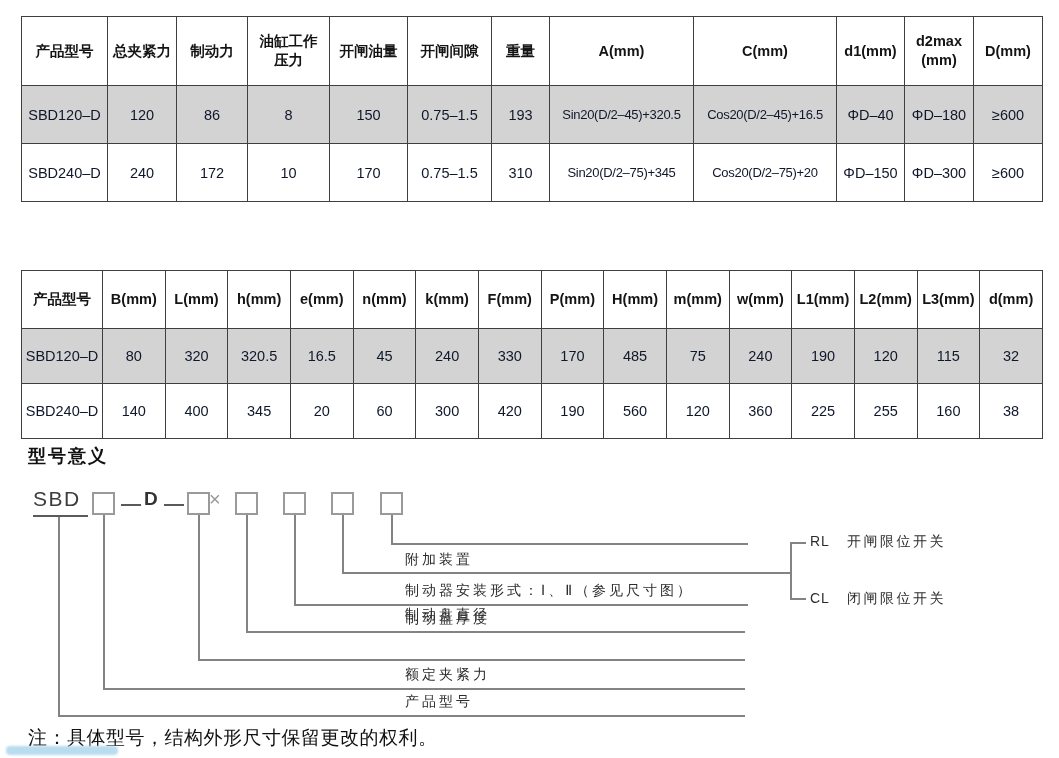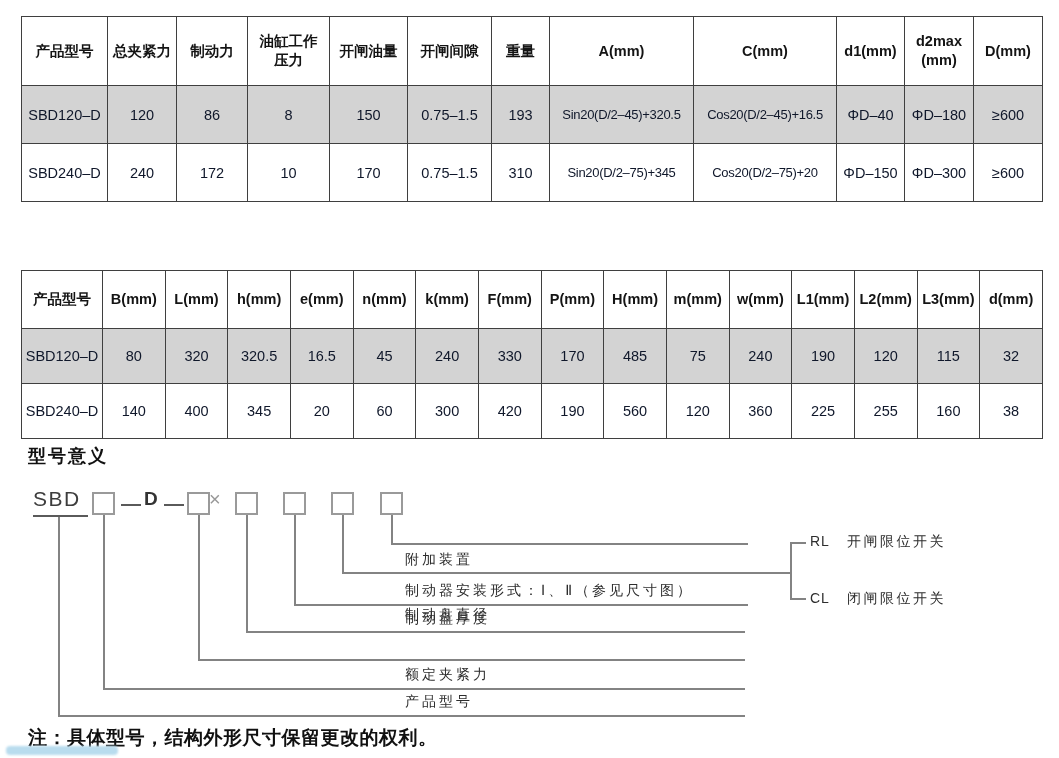--- a/index.html
+++ b/index.html
@@ -32,21 +32,21 @@
   .code-box { position:absolute; top:492px; width:23px; height:23px; border:2px solid #9a9a9a; background:#fff; }
   .dash { position:absolute; top:504px; width:20px; height:2px; background:#5a5a5a; }
   .hline, .vline { position:absolute; background:#838383; }
   .hline { height:1.5px; }
   .vline { width:1.5px; }
   .dg-label { position:absolute; left:405px; font-size:14px; letter-spacing:3px; color:#2d2d2d; white-space:nowrap; }
   .opt { position:absolute; left:810px; font-size:14px; color:#2d2d2d; white-space:nowrap; }
   .opt .opt-code { letter-spacing:1px; margin-right:17px; }
   .opt .opt-label { letter-spacing:2.5px; }
   #footnote {
-    position:absolute; left:28px; top:725px; font-size:19px; font-weight:bold;
+    position:absolute; left:28px; top:725px; font-size:19px; font-weight:normal;
     letter-spacing:0.5px; color:#101010; font-family:"Liberation Serif", serif;
   }
   #watermark { position:absolute; left:6px; top:746px; width:112px; height:9px;
     background:#b9dcee; border-radius:4px; filter:blur(1px); }
 </style>
 </head>
 <body>
 
 <div id="page">
 

